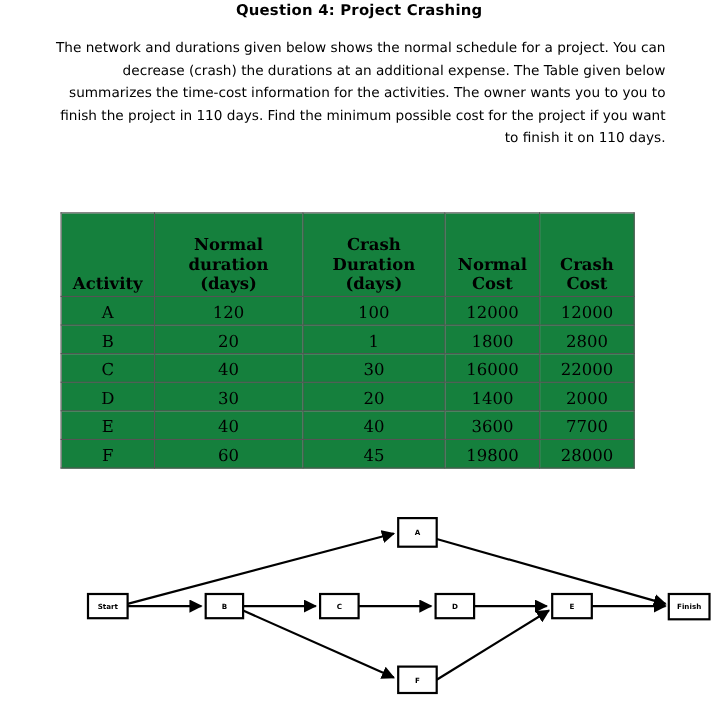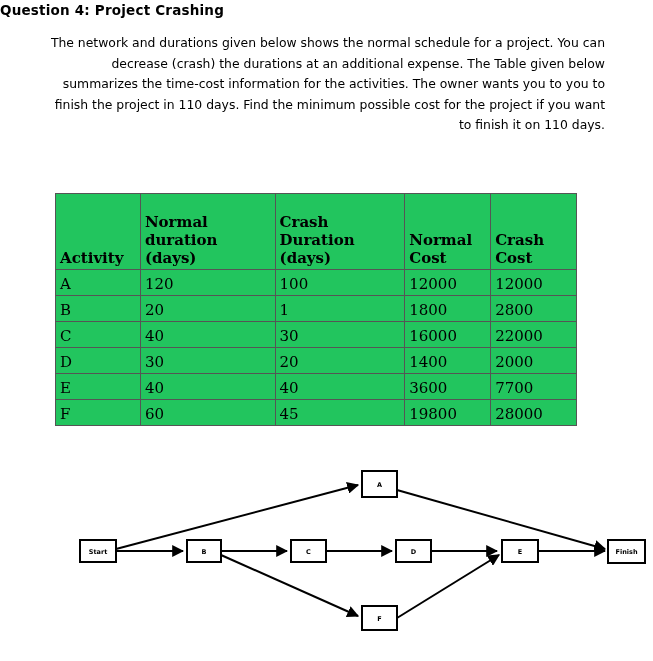--- a/index.html
+++ b/index.html
@@ -15,20 +15,21 @@
     font-family: "DejaVu Sans", sans-serif;
     color: #000000;
   }
 
   
   #page-title {
     position: absolute;
     top: 2px;
     left: 0;
     width: 653px;
+    text-align: center;
     font-family: "DejaVu Sans", sans-serif;
     font-weight: bold;
     font-size: 13.5px;
     letter-spacing: 0.2px;
     color: #000;
   }
 
   
   #intro-paragraph {
     position: absolute;
@@ -50,24 +51,24 @@
     width: 522px;
     border-collapse: collapse;
     font-family: "DejaVu Serif", serif;
     background: #fff;
   }
   #cost-table td, #cost-table th {
     border: 1px solid #555;
     padding: 1px 4px 2px 4px;
     font-size: 15px;
     line-height: 18px;
-    text-align: left;
+    text-align: center;
     vertical-align: bottom;
     color: #000;
-    background: #22c55e;
+    background: #15803d;
   }
   #cost-table thead th {
     font-weight: bold;
     height: 72px;
     vertical-align: bottom;
     white-space: pre-line;
   }
   #cost-table tbody td {
     height: 22px;
     font-weight: normal;

